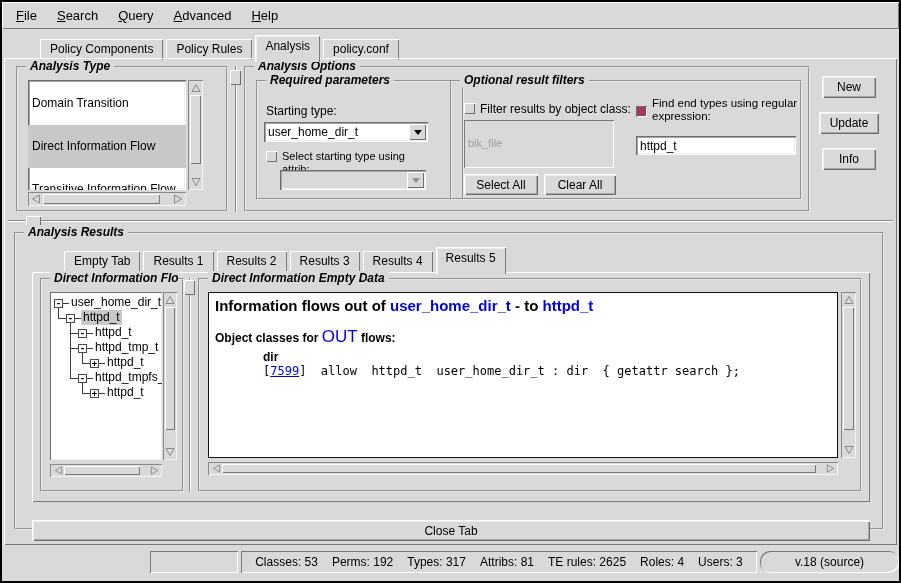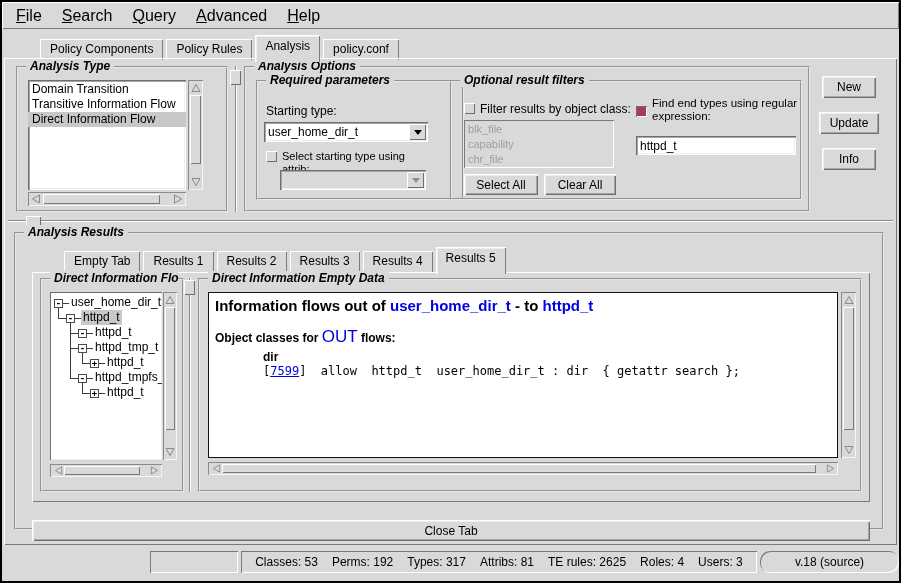--- a/index.html
+++ b/index.html
@@ -6,36 +6,36 @@
   *{box-sizing:border-box;}
   #stage{position:relative;width:901px;height:583px;background:#000;font-family:"Liberation Sans",sans-serif;}
   #win{position:absolute;left:2px;top:2px;width:897px;height:579px;background:#d9d9d9;overflow:hidden;}
   .abs{position:absolute;}
   
   .raised1{box-shadow:inset 1px 1px 0 #ffffff,inset -1px -1px 0 #7a7a7a;}
   .sunken1{box-shadow:inset 1px 1px 0 #7a7a7a,inset -1px -1px 0 #ffffff;}
   .sunken2{box-shadow:inset 1px 1px 0 #6e6e6e,inset 2px 2px 0 #a6a6a6,inset -1px -1px 0 #ffffff,inset -2px -2px 0 #eeeeee;}
   
   #menubar{left:0;top:0;width:897px;height:27px;display:flex;align-items:center;padding-left:4px;}
-  .menu-item{font-size:16px;padding:4px 10px;color:#000;text-align:center;}
+  .menu-item{font-size:13px;padding:4px 10px;color:#000;text-align:center;}
   
   .tabrow{display:flex;align-items:flex-end;margin-left:32px;}
   .tab{height:21px;line-height:20px;padding:0 10px;font-size:12px;background:#d9d9d9;
        box-shadow:inset 1px 0 0 #ffffff,inset 0 1px 0 #ffffff,inset -1px 0 0 #7a7a7a;margin-right:3px;white-space:nowrap;}
   .tab.selected{height:27px;line-height:22px;margin-bottom:-2px;z-index:5;position:relative;
        box-shadow:inset 1px 0 0 #ffffff,inset 0 1px 0 #ffffff,inset -1px 0 0 #7a7a7a,inset 2px 0 0 #eee,inset 0 2px 0 #eee;}
   #main-tabs{left:6px;top:29px;height:29px;}
   
   #page{left:2px;top:56px;width:893px;height:487px;box-shadow:inset 1px 1px 0 #ffffff,inset -1px -1px 0 #7a7a7a;}
   
   .group{position:absolute;border:2px groove #e7e7e7;}
   .glabel{position:absolute;top:-9px;left:8px;background:#d9d9d9;padding:0 4px;font-style:italic;font-weight:bold;font-size:12px;white-space:nowrap;}
   
   .listbox{position:absolute;background:#fff;overflow:hidden;padding-top:2px;}
-  .list-item{font-size:12px;line-height:15px;padding:0 4px;white-space:nowrap;}
+  .list-item{font-size:12px;line-height:15px;padding:14px 4px;white-space:nowrap;}
   .list-item.selected{background:var(--selection-gray,#c8c8c8);}
   .listbox.disabled{background:#d9d9d9;}
   .listbox.disabled .list-item{color:#9e9e9e;font-size:11px;}
   
   .sb{position:absolute;background:#d9d9d9;box-shadow:inset 1px 1px 0 #8a8a8a,inset -1px -1px 0 #f5f5f5;}
   .sb-btn{position:absolute;display:flex;align-items:center;justify-content:center;}
   .sbv .sb-btn{left:1px;right:1px;height:14px;}
   .sbv .up{top:1px;} .sbv .down{bottom:1px;}
   .sbh .sb-btn{top:1px;bottom:1px;width:14px;}
   .sbh .lf{left:1px;} .sbh .rt{right:1px;}
@@ -125,25 +125,25 @@
   </div>
 
   <div id="page" class="abs">
 
     <div class="group" style="left:12px;top:8px;width:212px;height:146px;">
       <div class="glabel">Analysis Type</div>
       <div class="listbox sunken2" style="left:10px;top:12px;width:158px;height:110px;">
         <div class="list-item">
           <span>Domain Transition</span>
         </div>
+            <div class="list-item selected">
+          <span>Direct Information Flow</span>
+        </div>
             <div class="list-item">
           <span>Transitive Information Flow</span>
-        </div>
-            <div class="list-item selected">
-          <span>Direct Information Flow</span>
         </div>
       </div>
       <div class="sb sbv" style="left:170px;top:12px;width:15px;height:110px;">
         <div class="sb-btn up">
               <svg width="10" height="10" viewBox="0 0 10 10">
                 <path d="M5 1.5 L9 8.5 L1 8.5 Z" fill="#d9d9d9" stroke="#8a8a8a"></path>
               </svg>
             </div>
         <div class="sb-thumb" style="top:15px;bottom:26px;"></div>
         <div class="sb-btn down">

